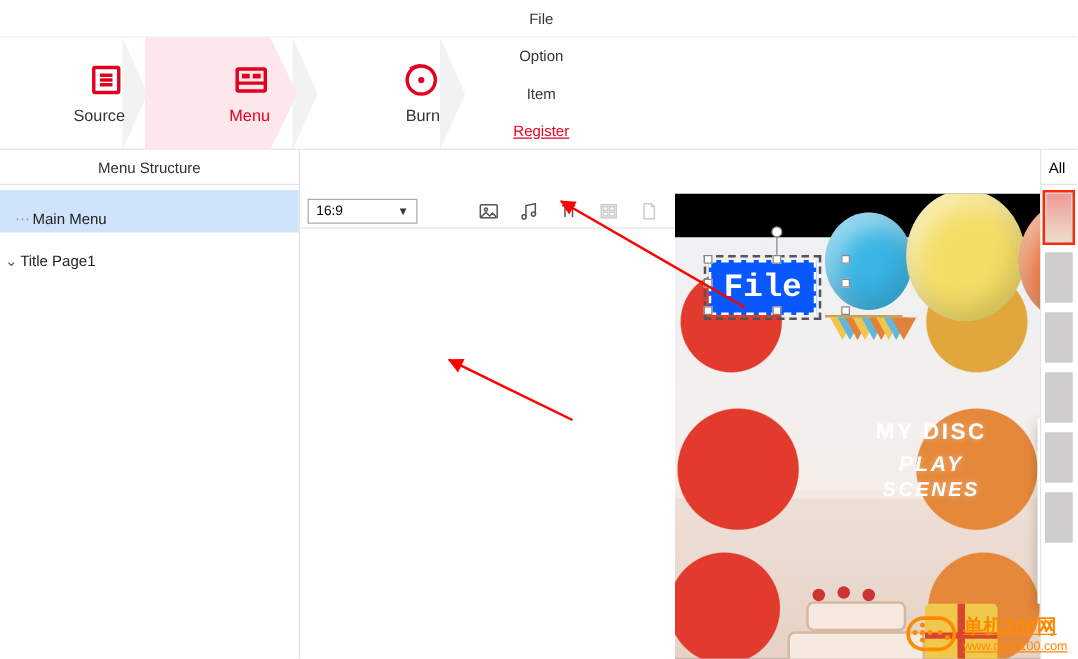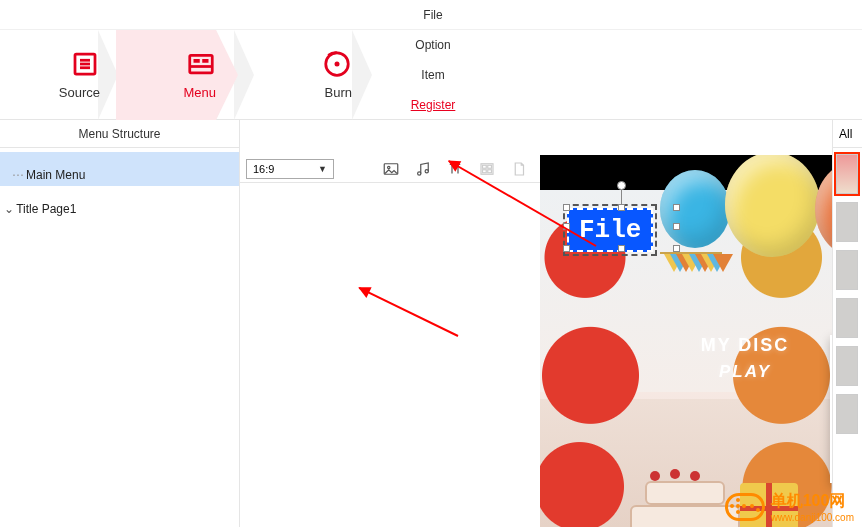--- a/index.html
+++ b/index.html
@@ -219,21 +219,21 @@
   .right-header{
     height:28px;line-height:28px;text-align:left;
     border-bottom:1px solid #e5e5e5; padding-left:6px;
   }
   .thumb-strip{flex:1; padding:6px 3px; display:flex; flex-direction:column; gap:8px;}
   .mini{width:22px;height:40px;border:1px solid #ccc;background:#d0cfcd;}
   .mini.sel{outline:2px solid #ff2a00;}
   .mini.party{background:linear-gradient(#e99,#edc);}
 
   
-  .wm{position:absolute;right:8px;bottom:4px;display:flex;align-items:center;gap:6px;color:#ff8a00;font-size:13px;}
+  .wm{position:absolute;right:8px;bottom:4px;display:flex;align-items:center;gap:6px;color:#ff8a00;font-size:13px;text-decoration:underline;}
   .wm .cn{font-weight:bold;font-size:16px;}
   .wm .en{font-size:10px;color:#ff8a00;}
   .wm .gp{width:40px;height:28px;border:3px solid #ff8a00;border-radius:15px;position:relative;}
   .wm .gp::before,.wm .gp::after{content:"";position:absolute;top:8px;width:4px;height:4px;border-radius:50%;background:#ff8a00;}
   .wm .gp::before{left:8px;box-shadow:0 -6px 0 #ff8a00,0 6px 0 #ff8a00,-6px 0 0 #ff8a00,6px 0 0 #ff8a00;}
   .wm .gp::after{right:8px;box-shadow:6px 4px 0 #ff8a00;}
 </style>
 </head>
 <body>
 
@@ -361,20 +361,21 @@
             <div class="layer2"></div>
           <div class="berry" style="left:30px;bottom:52px;"></div>
           <div class="berry" style="left:50px;bottom:54px;"></div>
           <div class="berry" style="left:70px;bottom:52px;"></div>
         </div>
         <div class="gift"></div>
 
         <div class="disc-title">
           <h1>MY DISC</h1>
           <div class="sub1">PLAY</div>
+          <div class="sub2">SCENES</div>
         </div>
 
         <div class="thumb-frame">
           <div class="thumb-inner">
             <div class="bldgL"></div>
               <div class="bldgR"></div>
             <div class="road"></div>
             <div class="tree t1"></div>
               <div class="tree t2"></div>
             <div class="person"></div>

